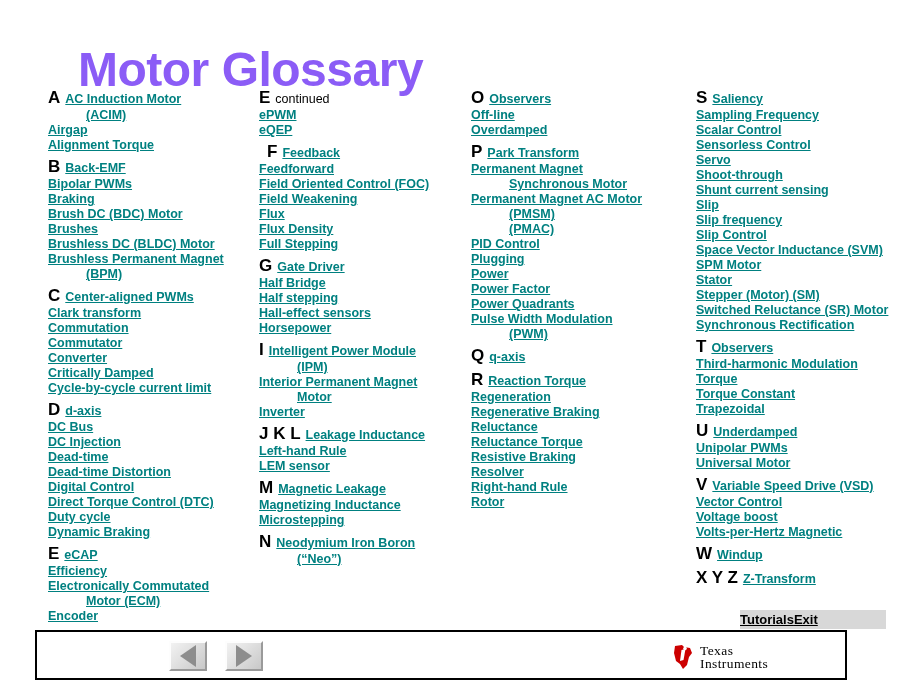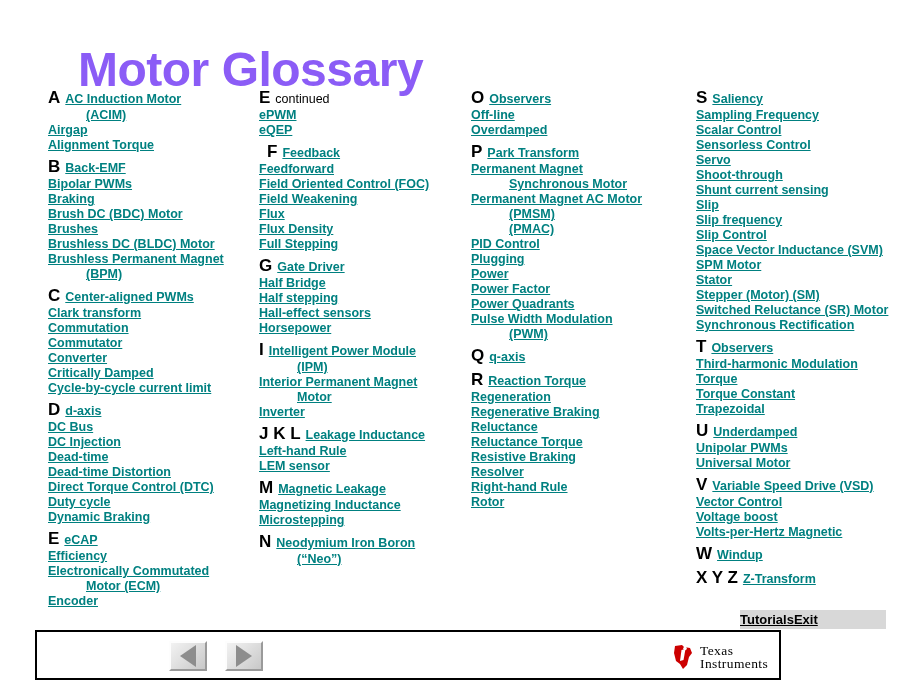--- a/index.html
+++ b/index.html
@@ -122,21 +122,21 @@
     text-decoration: underline;
     text-underline-offset: 1px;
     white-space: nowrap;
   }
 
   
   #bottom-frame {
     position: absolute;
     left: 35px;
     top: 630px;
-    width: 746px;
+    width: 812px;
     height: 50px;
     border: 2px solid #000000;
     background: #ffffff;
     box-sizing: border-box;
   }
 
   .nav-btn {
     position: absolute;
     top: 9px;
     width: 38px;
@@ -211,20 +211,21 @@
       <div class="entry"><span class="term">Commutation</span></div>
       <div class="entry"><span class="term">Commutator</span></div>
       <div class="entry"><span class="term">Converter</span></div>
       <div class="entry"><span class="term">Critically Damped</span></div>
       <div class="entry"><span class="term">Cycle-by-cycle  current limit</span></div>
       <div class="letter-row"><span class="letter">D</span><span class="term">d-axis</span></div>
       <div class="entry"><span class="term">DC Bus</span></div>
       <div class="entry"><span class="term">DC Injection</span></div>
       <div class="entry"><span class="term">Dead-time</span></div>
       <div class="entry"><span class="term">Dead-time Distortion</span></div>
+      <div class="entry"><span class="term">Digital Control</span></div>
       <div class="entry"><span class="term">Direct Torque Control (DTC)</span></div>
       <div class="entry"><span class="term">Duty  cycle</span></div>
       <div class="entry"><span class="term">Dynamic Braking</span></div>
       <div class="letter-row"><span class="letter">E</span><span class="term">eCAP</span></div>
       <div class="entry"><span class="term">Efficiency</span></div>
       <div class="entry"><span class="term">Electronically  Commutated</span></div>
       <div class="entry" style="padding-left: 38px;"><span class="term">Motor (ECM)</span></div>
       <div class="entry"><span class="term">Encoder</span></div>
     </div>
   <div class="glossary-column col-1">

